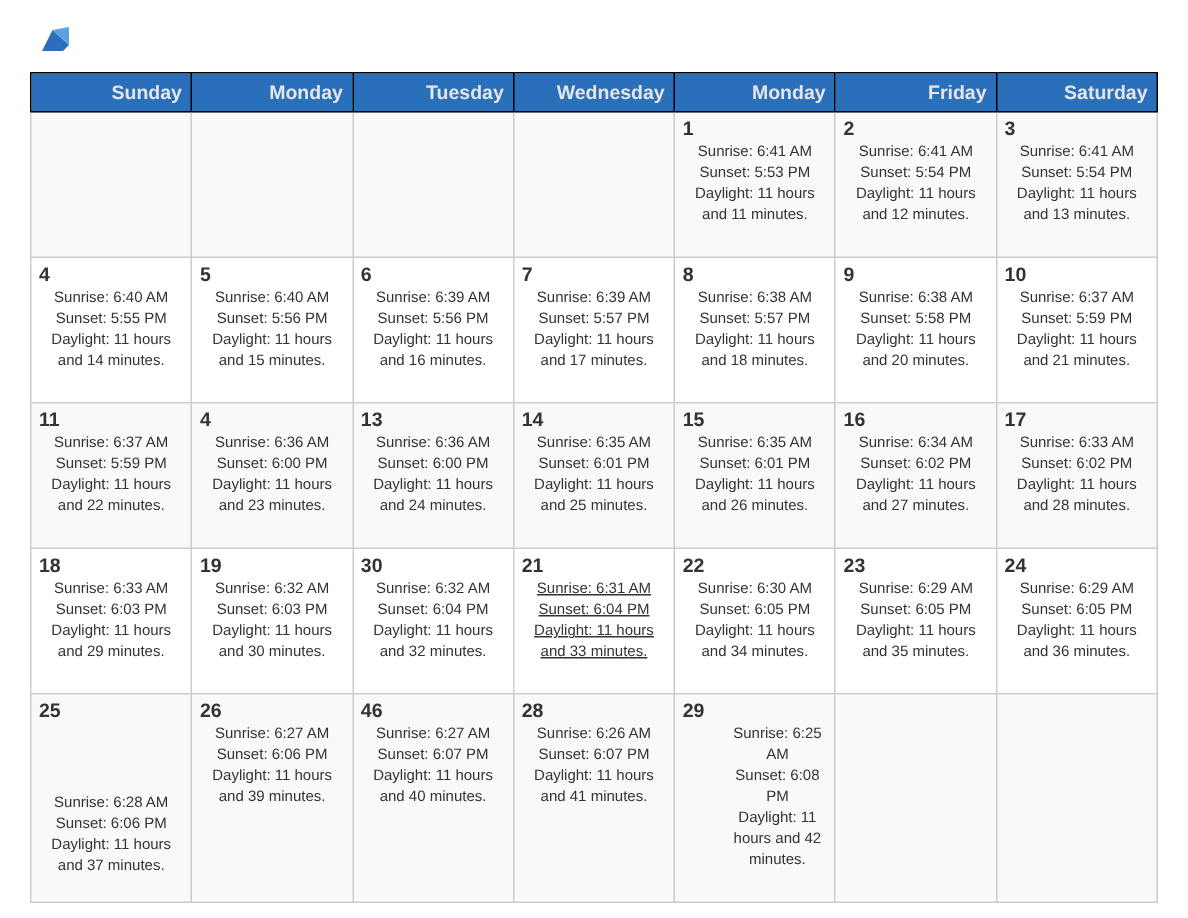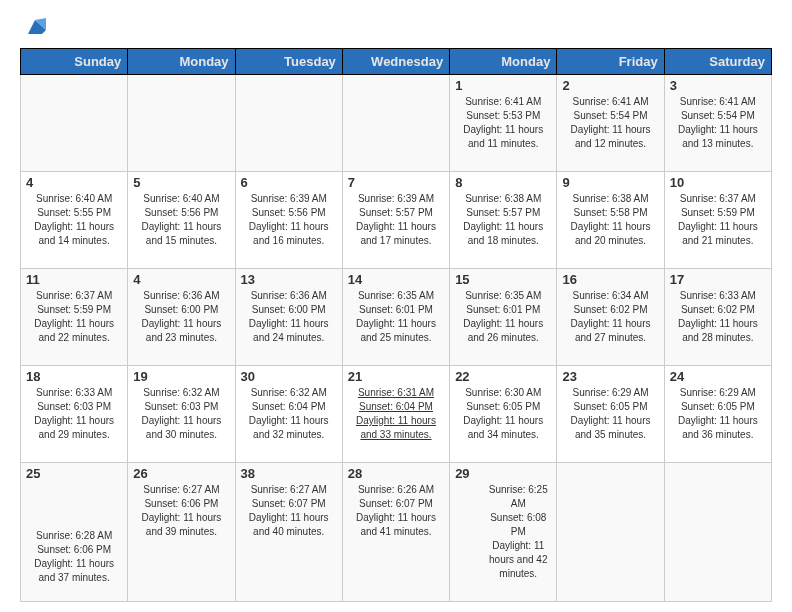--- a/index.html
+++ b/index.html
@@ -296,21 +296,21 @@
 Sunset: 6:06 PM
 Daylight: 11 hours and 37 minutes.</div>
           </td>
           <td>
             <span class="day-number">26</span>
             <div class="day-info" style="white-space: pre-line;">Sunrise: 6:27 AM
 Sunset: 6:06 PM
 Daylight: 11 hours and 39 minutes.</div>
           </td>
           <td>
-            <span class="day-number">38</span>
+            <span class="day-number">46</span>
             <div class="day-info" style="white-space: pre-line;">Sunrise: 6:27 AM
 Sunset: 6:07 PM
 Daylight: 11 hours and 40 minutes.</div>
           </td>
           <td>
             <span class="day-number">28</span>
             <div class="day-info" style="white-space: pre-line;">Sunrise: 6:26 AM
 Sunset: 6:07 PM
 Daylight: 11 hours and 41 minutes.</div>
           </td>

